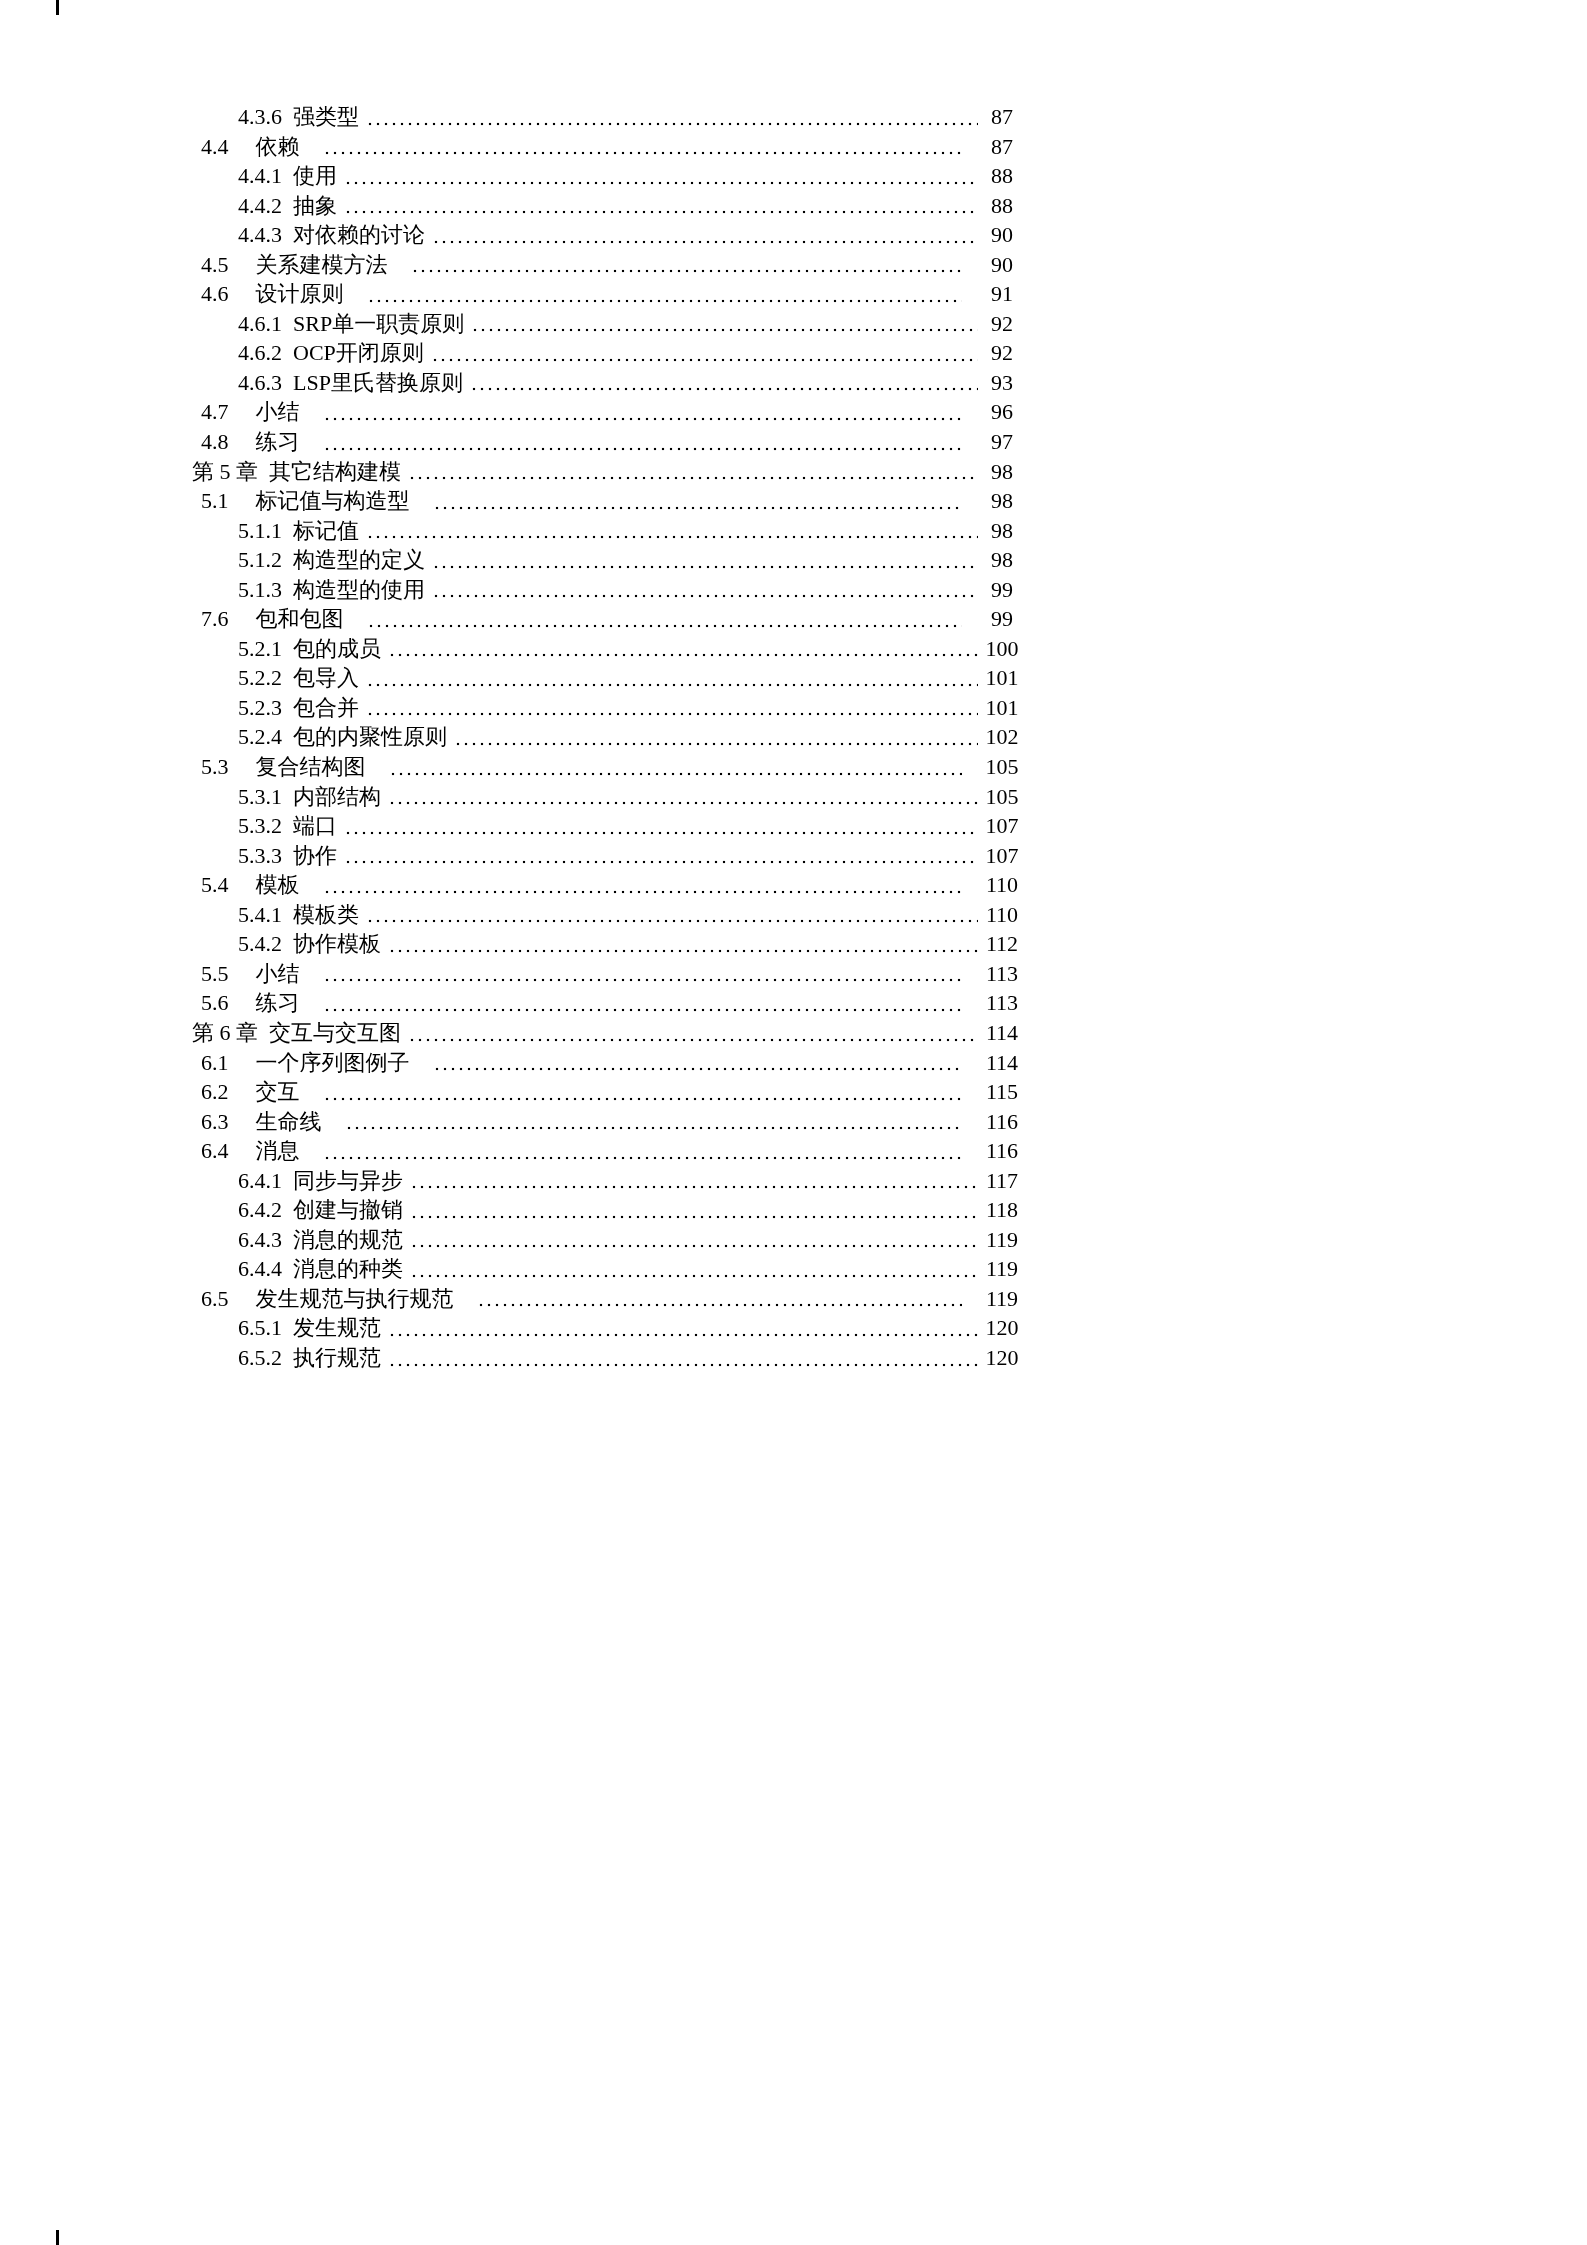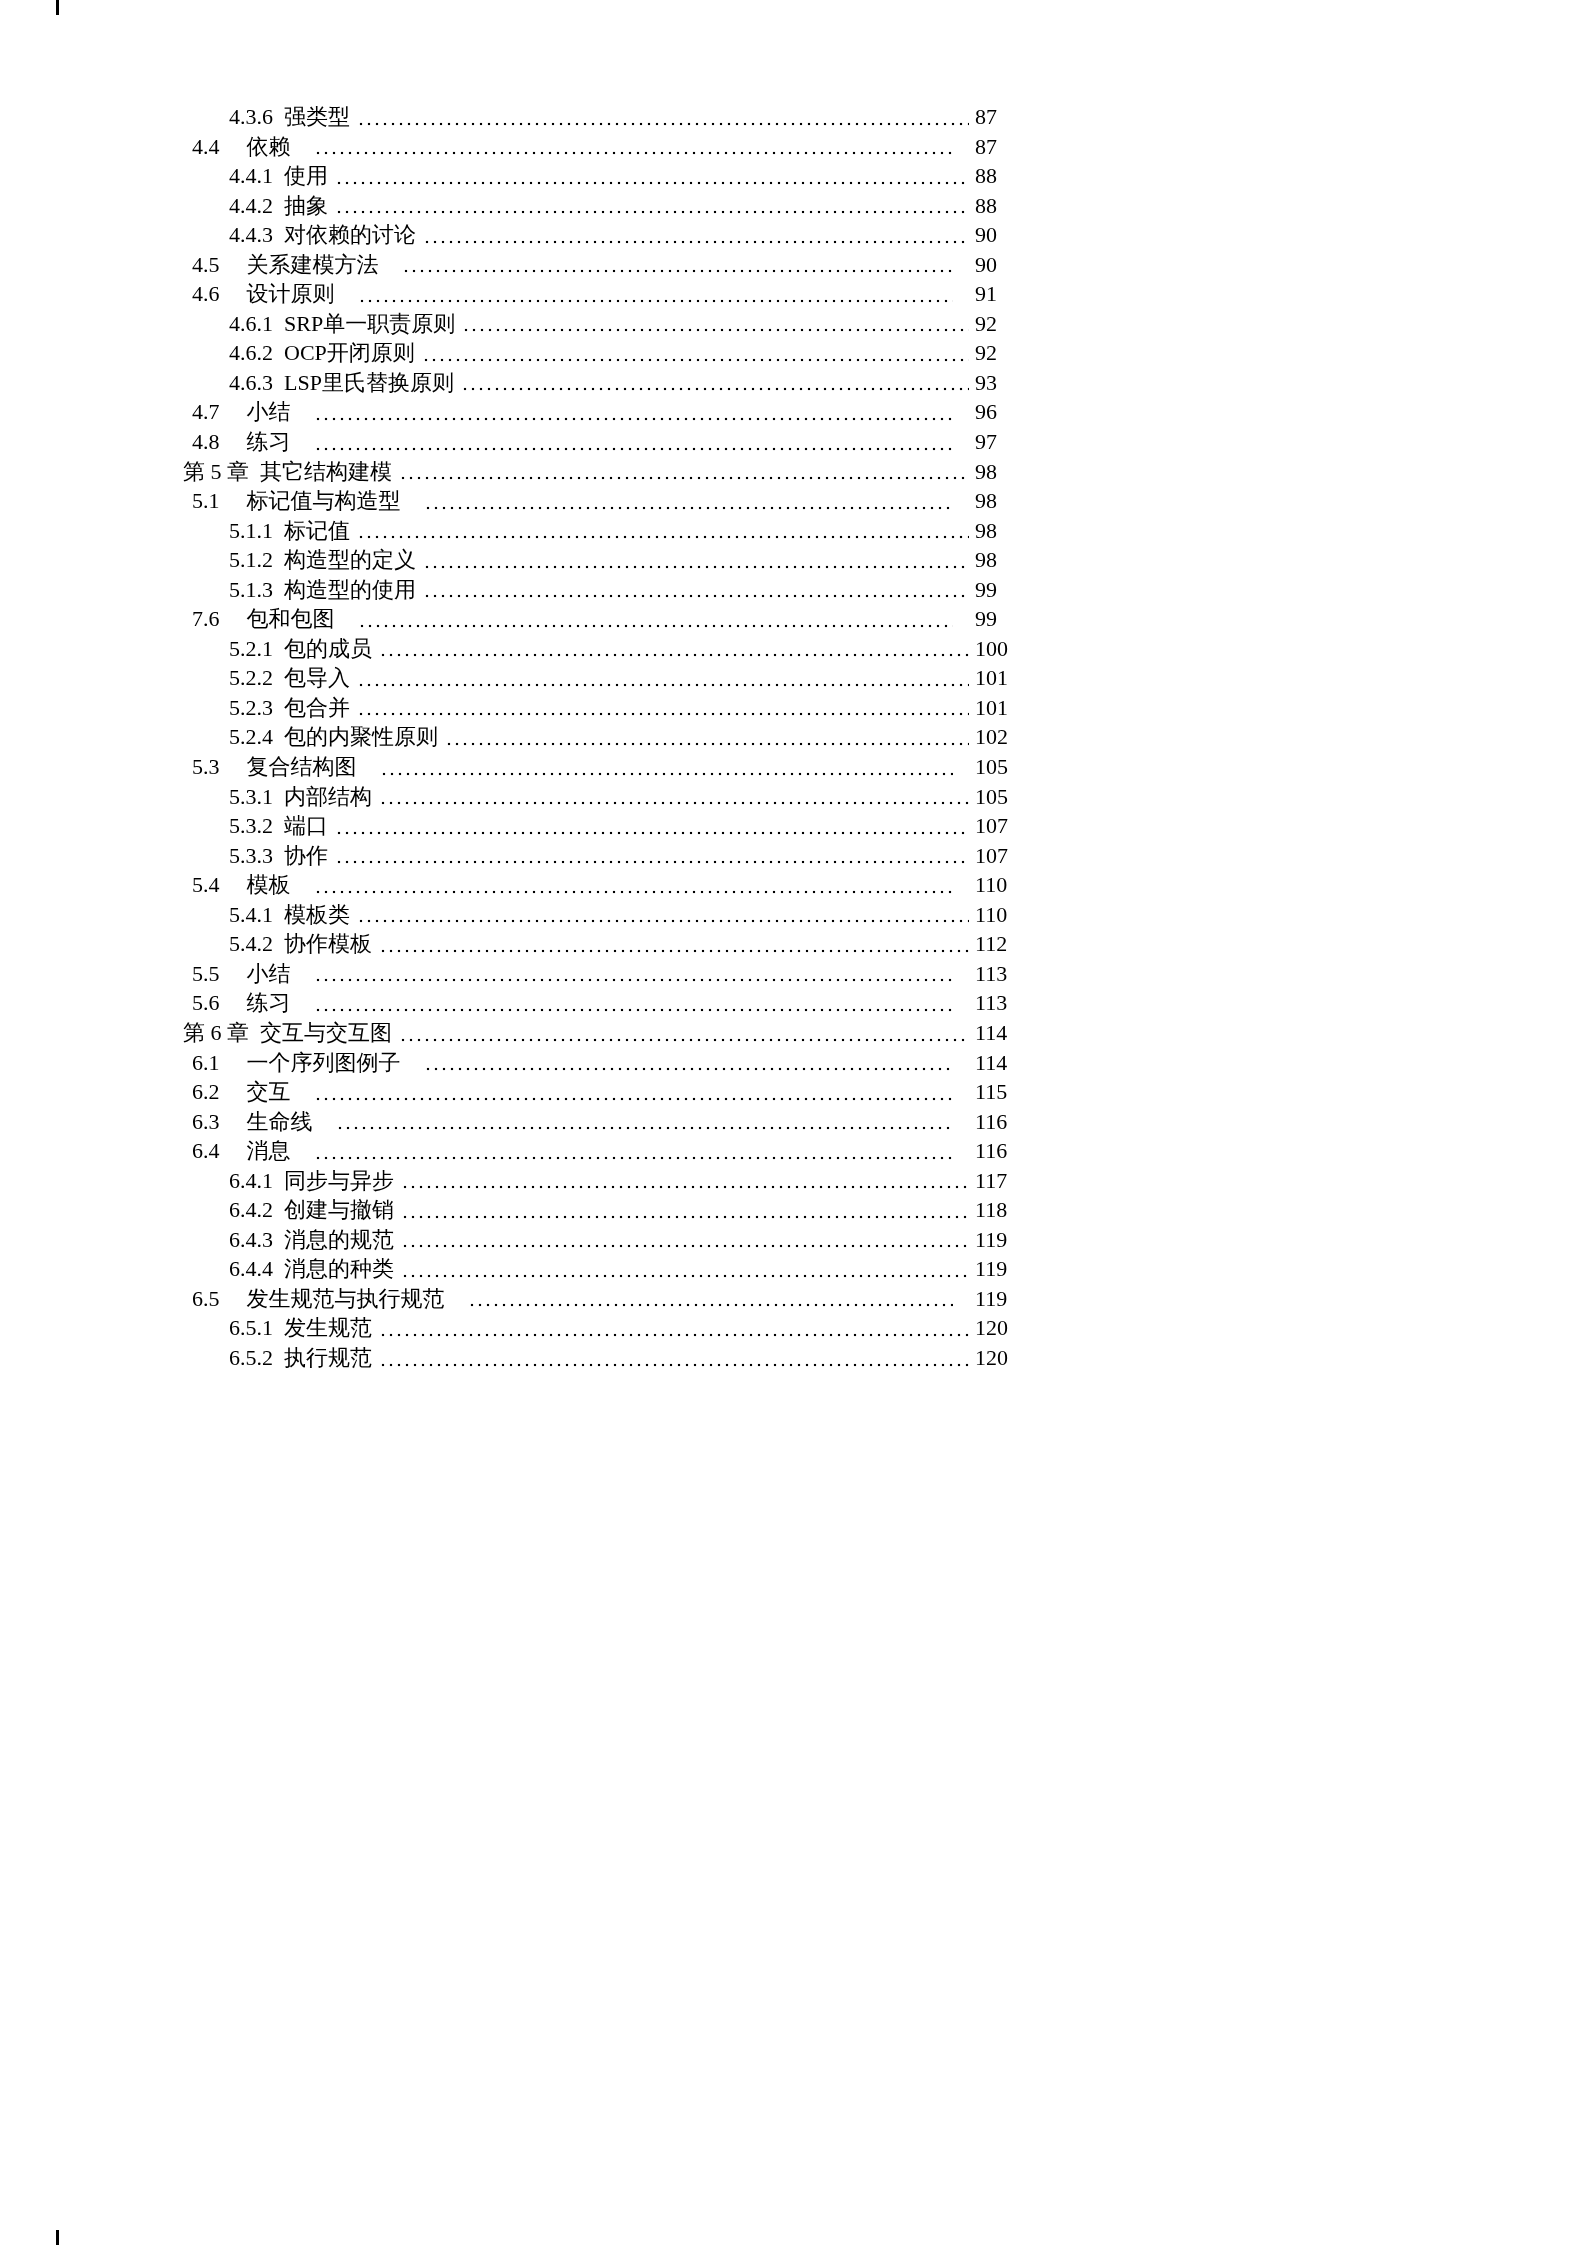--- a/index.html
+++ b/index.html
@@ -19,21 +19,21 @@
     position: absolute;
     left: 56px;
     width: 3px;
     height: 15px;
     background: #000000;
   }
   .crop-mark.top { top: 0; }
   .crop-mark.bottom { bottom: 0; }
   .toc {
     position: absolute;
-    left: 155px;
+    left: 164px;
     top: 102px;
     width: 856px;
   }
   .toc-row {
     display: flex;
     align-items: baseline;
     font-size: 22px;
   }
   .toc-row .num,
   .toc-row .title,
@@ -50,21 +50,21 @@
     align-self: flex-end;
     height: 4px;
     margin: 0 6px 6px 7px;
     background-image: radial-gradient(circle, #000 1.3px, transparent 1.6px);
     background-size: 8px 4px;
     background-repeat: repeat-x;
     background-position: left center;
   }
   .toc-row .pagenum {
     min-width: 36px;
-    text-align: left;
+    text-align: center;
   }
 </style>
 </head>
 <body>
 
 <div class="crop-mark top"></div>
 <div class="crop-mark bottom"></div>
 
 <div class="toc" id="toc">
     <div class="toc-row level-3">

